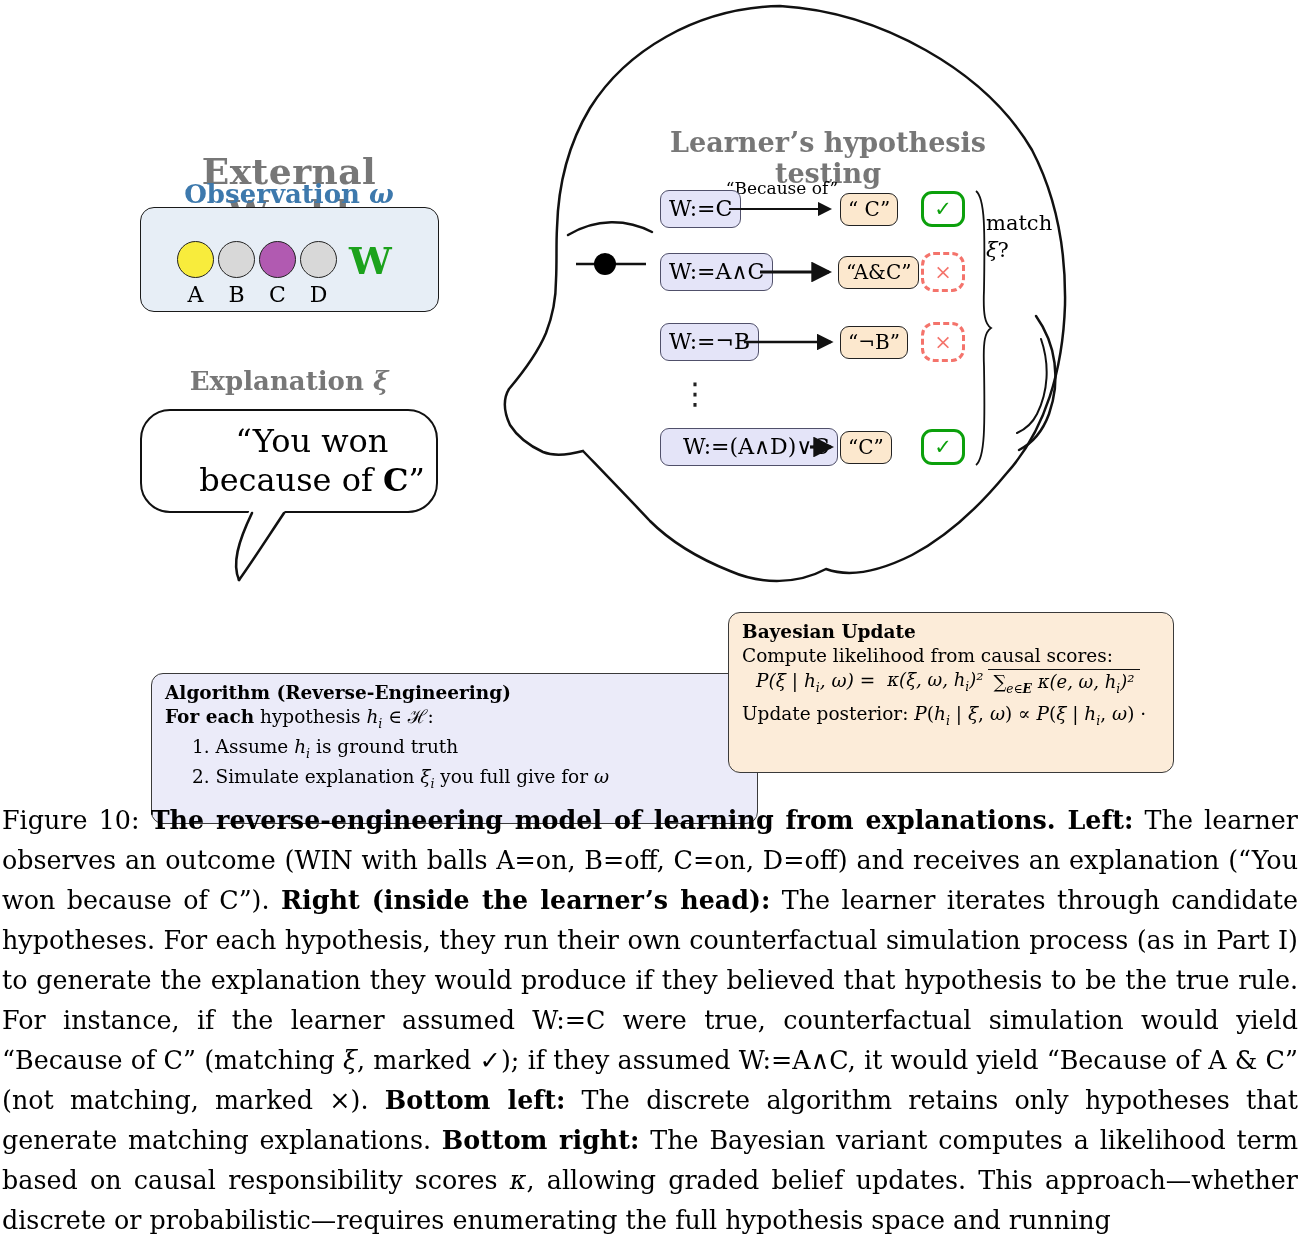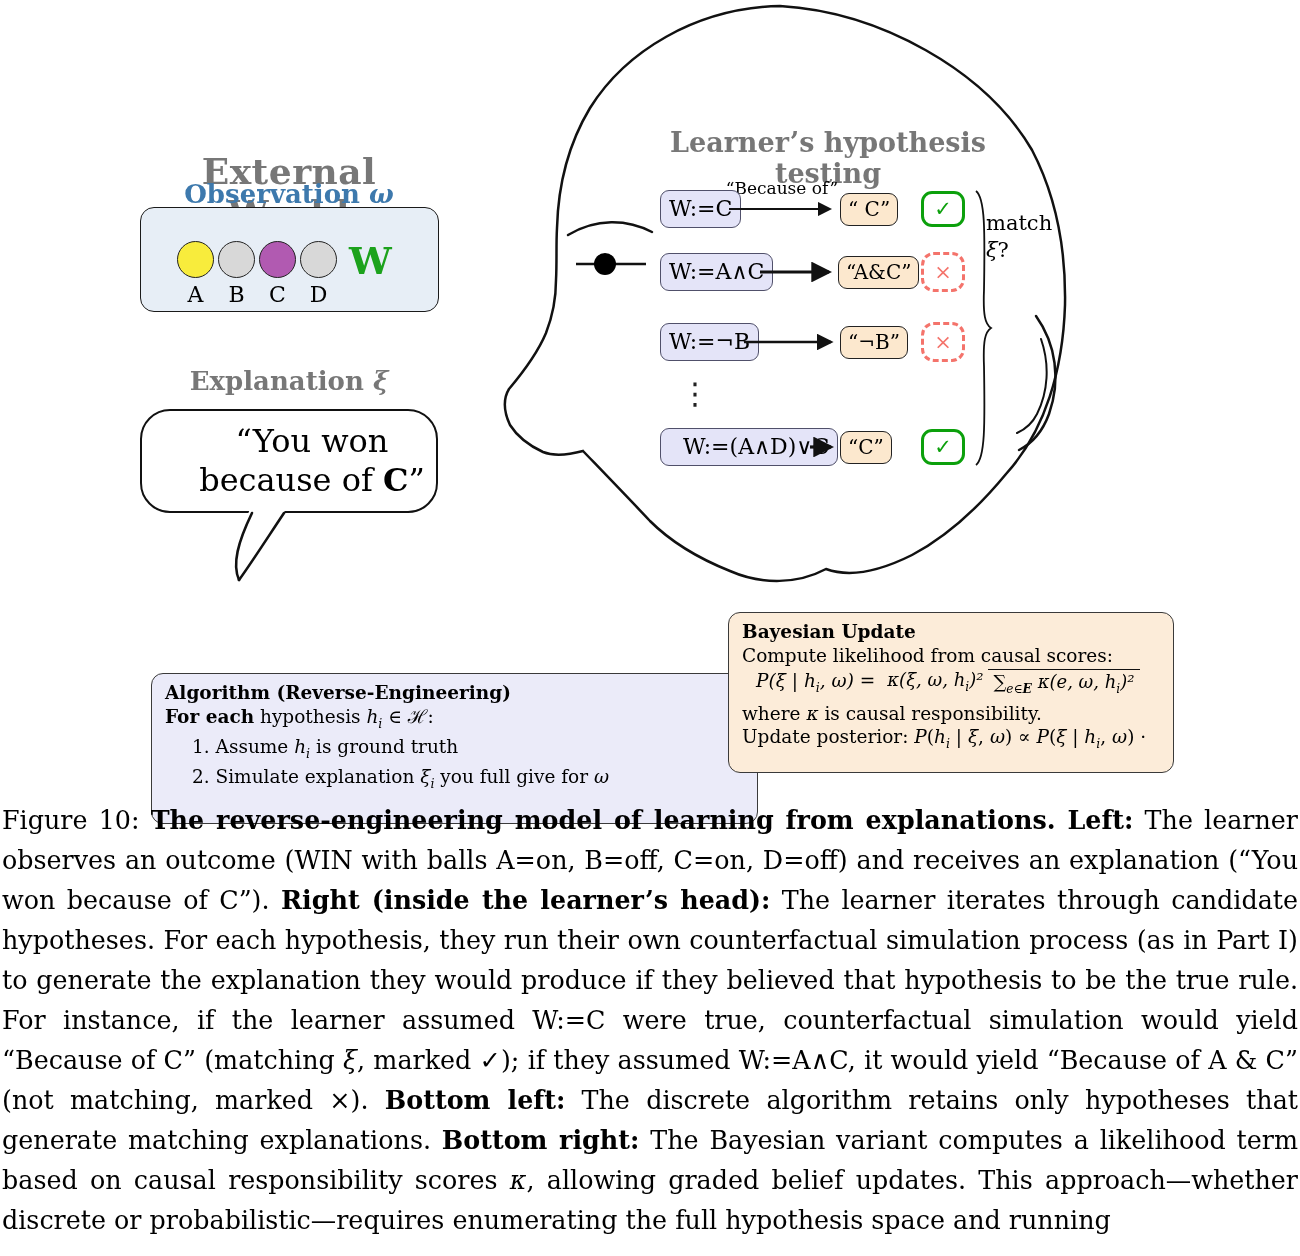--- a/index.html
+++ b/index.html
@@ -121,21 +121,20 @@
 <div class="abs panel bay">
   <div><span style="font-weight: bold;">Bayesian Update</span></div>
   <div><span>Compute likelihood from causal scores:</span></div>
   <div class="formula">
     <span><span>P</span><span>(</span><span>ξ</span><span> | </span><span>h</span><sub>i</sub><span>, </span><span>ω</span><span>) =</span></span>
     <span class="frac">
       <span class="num"><span>κ</span><span>(</span><span>ξ</span><span>, </span><span>ω</span><span>, </span><span>h</span><sub>i</sub><span>)²</span></span>
       <span class="den"><span>∑</span><sub>e</sub><sub>∈</sub><sub style="font-weight: bold;">E</sub><span> κ</span><span>(</span><span>e</span><span>, </span><span>ω</span><span>, </span><span>h</span><sub>i</sub><span>)²</span></span>
     </span>
   </div>
-  <div><span>where </span><span style="font-style: italic;">κ</span><span> is causal responsibility.</span></div>
   <div><span>Update posterior:  </span><span style="font-style: italic;">P</span><span>(</span><span style="font-style: italic;">h</span><sub style="font-style: italic;">i</sub><span> | </span><span style="font-style: italic;">ξ</span><span>, </span><span style="font-style: italic;">ω</span><span>) ∝ </span><span style="font-style: italic;">P</span><span>(</span><span style="font-style: italic;">ξ</span><span> | </span><span style="font-style: italic;">h</span><sub style="font-style: italic;">i</sub><span>, </span><span style="font-style: italic;">ω</span><span>) · </span></div>
 </div>
 
 <div class="abs caption"><span>Figure 10:  </span><span style="font-weight: bold;">The reverse-engineering model of learning from explanations.  Left:</span><span> The learner observes an outcome (WIN with balls A=on, B=off, C=on, D=off) and receives an explanation (“You won because of C”). </span><span style="font-weight: bold;">Right (inside the learner’s head):</span><span> The learner iterates through candidate hypotheses.  For each hypothesis, they run their own counterfactual simulation process (as in Part I) to generate the explanation they would produce if they believed that hypothesis to be the true rule.  For instance, if the learner assumed W:=C were true, counterfactual simulation would yield “Because of C” (matching </span><span style="font-style: italic;">ξ</span><span>, marked ✓); if they assumed W:=A∧C, it would yield “Because of A &amp; C” (not matching, marked ×).  </span><span style="font-weight: bold;">Bottom left:</span><span> The discrete algorithm retains only hypotheses that generate matching explanations.  </span><span style="font-weight: bold;">Bottom right:</span><span> The Bayesian variant computes a likelihood term based on causal responsibility scores </span><span style="font-style: italic;">κ</span><span>, allowing graded belief updates.  This approach—whether discrete or probabilistic—requires enumerating the full hypothesis space and running</span></div>
 
 <svg class="overlay" width="1300" height="795" viewBox="0 0 1300 795">
   <defs>
     <marker id="arr" viewBox="0 0 10 10" refX="8.5" refY="5" markerWidth="6.5" markerHeight="6.5" orient="auto">
       <path d="M0,0 L10,5 L0,10 z" fill="#111"></path>
     </marker>

